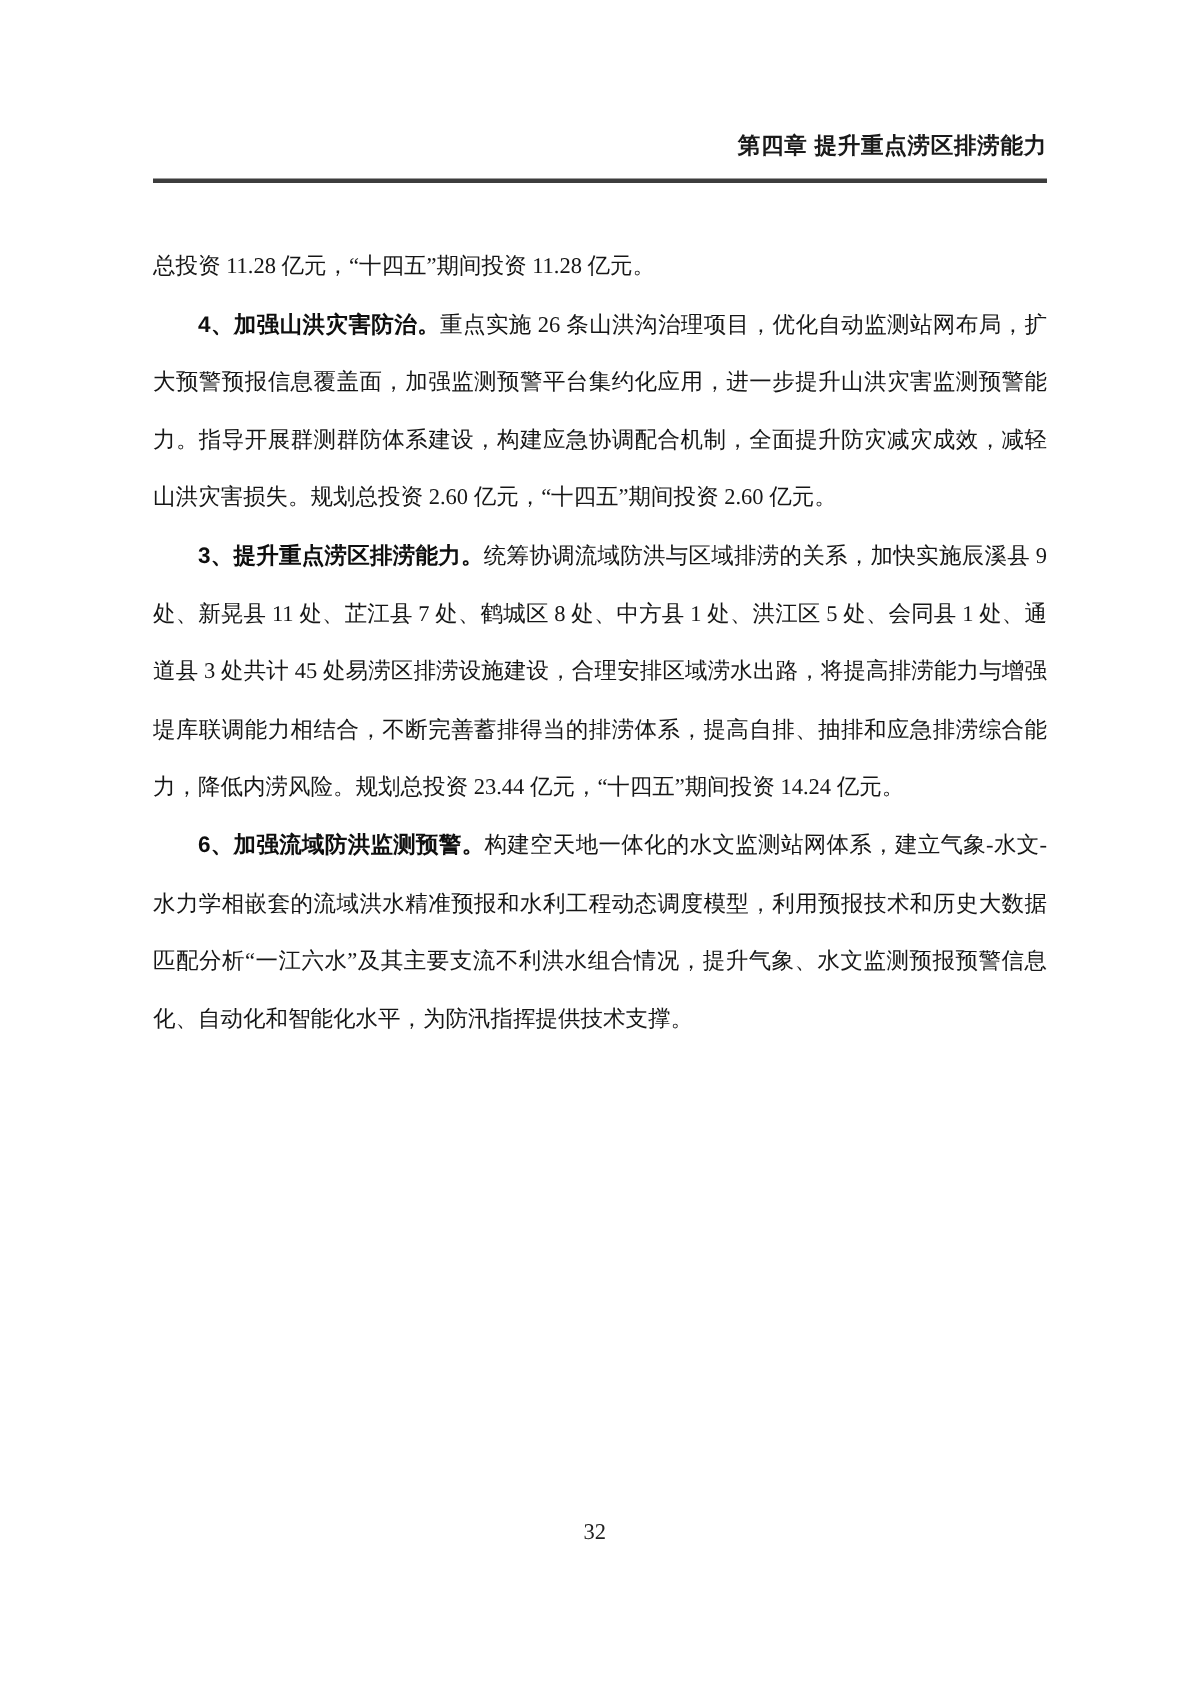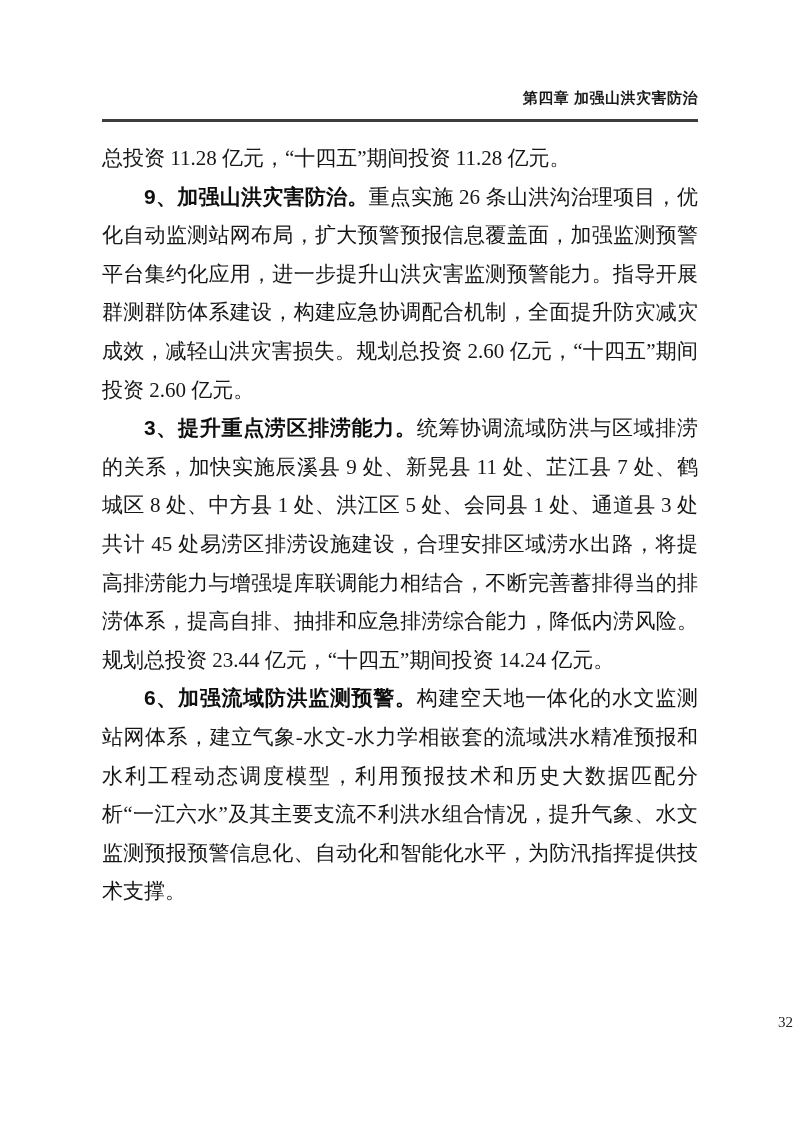--- a/index.html
+++ b/index.html
@@ -32,24 +32,24 @@
   .header-rule {
     position: absolute;
     top: 119px;
     left: 102px;
     width: 596px;
     height: 3px;
     background: #3d3d3d;
   }
   .doc-body {
     position: absolute;
-    top: 139px;
+    top: 159px;
     left: 102px;
     width: 596px;
-    font-size: 21px;
+    font-size: 15px;
     line-height: 38.6px;
     text-align: justify;
     text-justify: inter-ideograph;
     color: #161616;
   }
   .para {
     margin: 0;
     padding: 0;
   }
   .para.indented {
@@ -58,42 +58,42 @@
   .para .lead {
     font-family: "Liberation Sans", sans-serif;
     font-weight: 700;
     color: #0f0f0f;
   }
   .page-footer {
     position: absolute;
     top: 1014px;
     left: 0;
     width: 793px;
-    text-align: right;
+    text-align: center;
     font-family: "Liberation Serif", serif;
     font-size: 15px;
     color: #222222;
   }
 </style>
 </head>
 <body>
 
 <div class="page">
 
   <div class="page-header">
-    <span>第四章 加强山洪灾害防治</span>
+    <span>第四章 提升重点涝区排涝能力</span>
   </div>
 
   <div class="header-rule"></div>
 
   <div class="doc-body">
 
     <p class="para"><span>总投资 11.28 亿元，“十四五”期间投资 11.28 亿元。</span></p>
 
-    <p class="para indented"><span class="lead">9、加强山洪灾害防治。</span><span>重点实施 26 条山洪沟治理项目，优化自动监测站网布局，扩大预警预报信息覆盖面，加强监测预警平台集约化应用，进一步提升山洪灾害监测预警能力。指导开展群测群防体系建设，构建应急协调配合机制，全面提升防灾减灾成效，减轻山洪灾害损失。规划总投资 2.60 亿元，“十四五”期间投资 2.60 亿元。</span></p>
+    <p class="para indented"><span class="lead">4、加强山洪灾害防治。</span><span>重点实施 26 条山洪沟治理项目，优化自动监测站网布局，扩大预警预报信息覆盖面，加强监测预警平台集约化应用，进一步提升山洪灾害监测预警能力。指导开展群测群防体系建设，构建应急协调配合机制，全面提升防灾减灾成效，减轻山洪灾害损失。规划总投资 2.60 亿元，“十四五”期间投资 2.60 亿元。</span></p>
 
     <p class="para indented"><span class="lead">3、提升重点涝区排涝能力。</span><span>统筹协调流域防洪与区域排涝的关系，加快实施辰溪县 9 处、新晃县 11 处、芷江县 7 处、鹤城区 8 处、中方县 1 处、洪江区 5 处、会同县 1 处、通道县 3 处共计 45 处易涝区排涝设施建设，合理安排区域涝水出路，将提高排涝能力与增强堤库联调能力相结合，不断完善蓄排得当的排涝体系，提高自排、抽排和应急排涝综合能力，降低内涝风险。规划总投资 23.44 亿元，“十四五”期间投资 14.24 亿元。</span></p>
 
     <p class="para indented"><span class="lead">6、加强流域防洪监测预警。</span><span>构建空天地一体化的水文监测站网体系，建立气象-水文-水力学相嵌套的流域洪水精准预报和水利工程动态调度模型，利用预报技术和历史大数据匹配分析“一江六水”及其主要支流不利洪水组合情况，提升气象、水文监测预报预警信息化、自动化和智能化水平，为防汛指挥提供技术支撑。</span></p>
 
   </div>
 
   <div class="page-footer">
     <span>32</span>
   </div>

